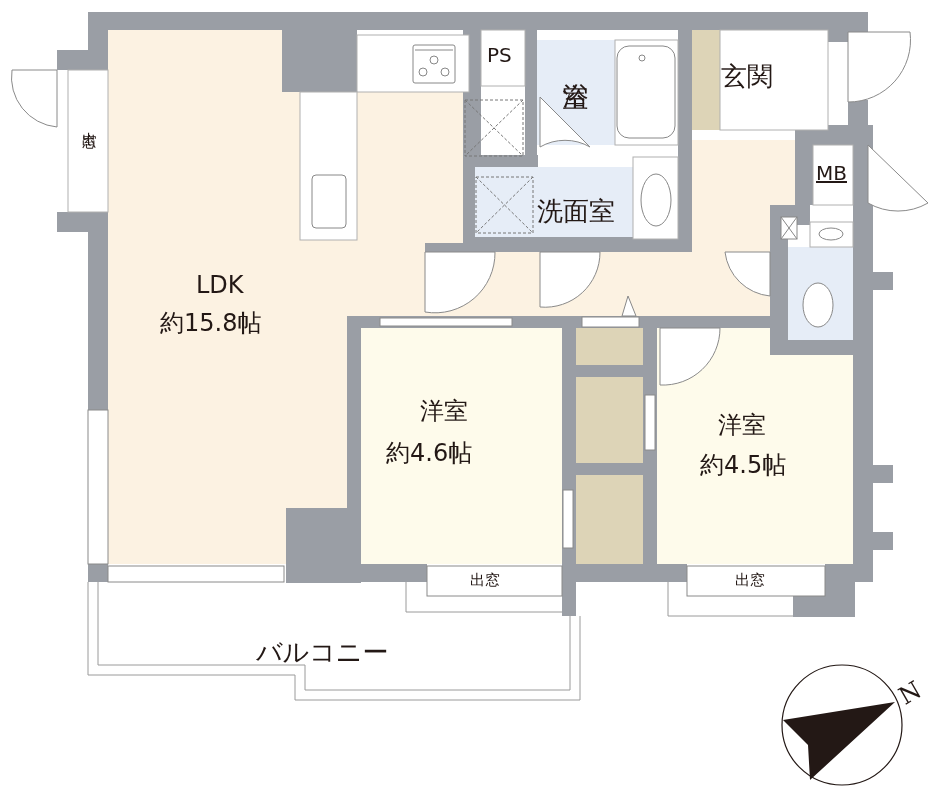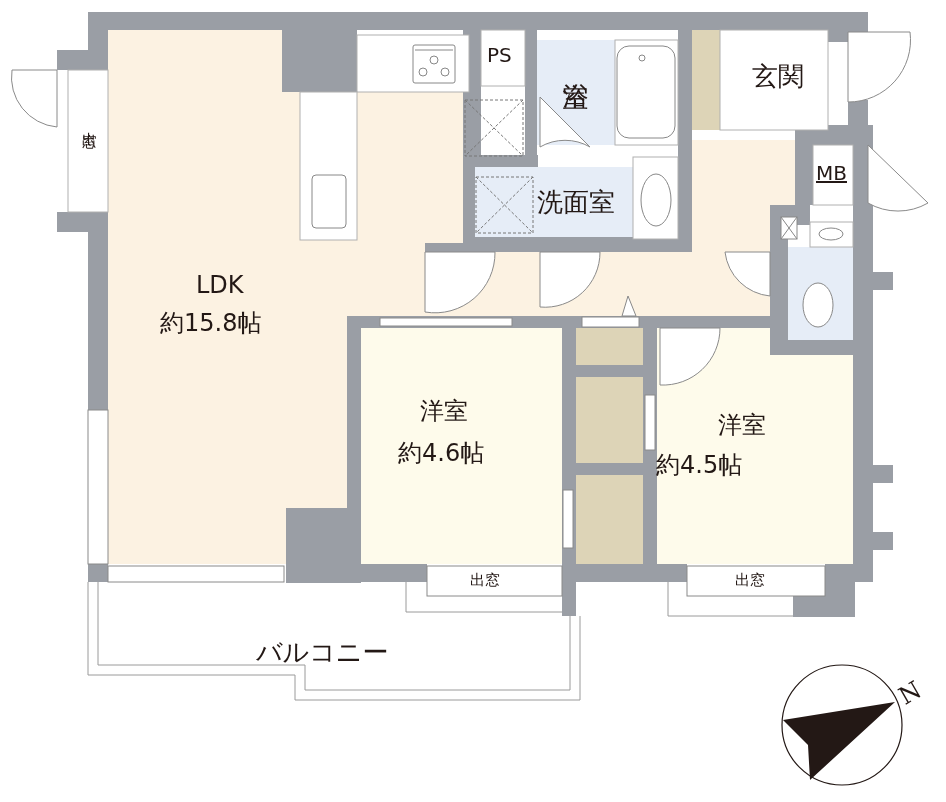--- a/index.html
+++ b/index.html
@@ -152,28 +152,28 @@
   <g>
     <circle cx="842" cy="725" r="60" fill="#fff" stroke="#231815" stroke-width="1.2"></circle>
     <polygon points="783,720 895,702 810,780 808,745" fill="#231815"></polygon>
   </g>
 </svg>
 
 <div class="lbl big" style="left:196px;top:272px;">LDK</div>
 <div class="lbl big" style="left:160px;top:310px;">約15.8帖</div>
 
 <div class="lbl big" style="left:420px;top:398px;">洋室</div>
-<div class="lbl big" style="left:398px;top:440px;">約4.6帖</div>
+<div class="lbl big" style="left:386px;top:440px;">約4.6帖</div>
 
 <div class="lbl big" style="left:718px;top:412px;">洋室</div>
-<div class="lbl big" style="left:656px;top:452px;">約4.5帖</div>
+<div class="lbl big" style="left:700px;top:452px;">約4.5帖</div>
 
 <div class="lbl med" style="left:560px;top:62px;writing-mode:vertical-rl;">浴室</div>
-<div class="lbl med" style="left:537px;top:188px;">洗面室</div>
-<div class="lbl med" style="left:752px;top:62px;text-align:center;">玄関</div>
+<div class="lbl med" style="left:537px;top:197px;">洗面室</div>
+<div class="lbl med" style="left:721px;top:62px;text-align:center;">玄関</div>
 <div class="lbl sm" style="left:487px;top:44px;">PS</div>
 <div class="lbl sm" style="left:816px;top:162px;text-decoration:underline;">MB</div>
 <div class="lbl med" style="left:256px;top:614px;margin-top:24px;">バルコニー</div>
 
 <div class="lbl vert" style="left:80px;top:120px;">出窓</div>
 <div class="lbl xs" style="left:470px;top:572px;">出窓</div>
 <div class="lbl xs" style="left:735px;top:572px;">出窓</div>
 
 <div class="lbl" style="left:900px;top:680px;font-size:24px;font-family:'DejaVu Serif',serif;transform:rotate(-30deg);">N</div>
 

